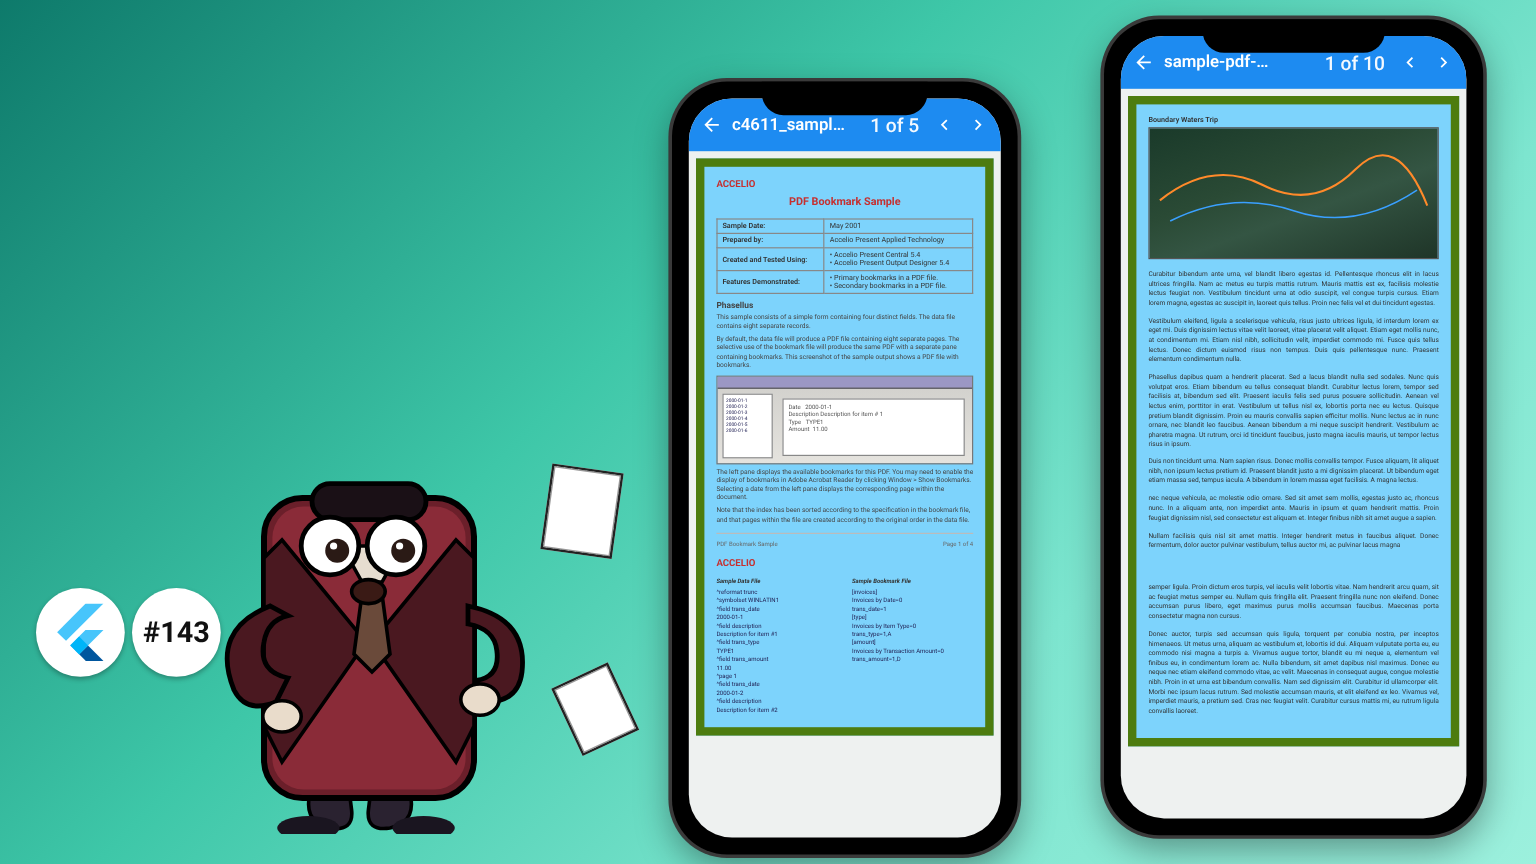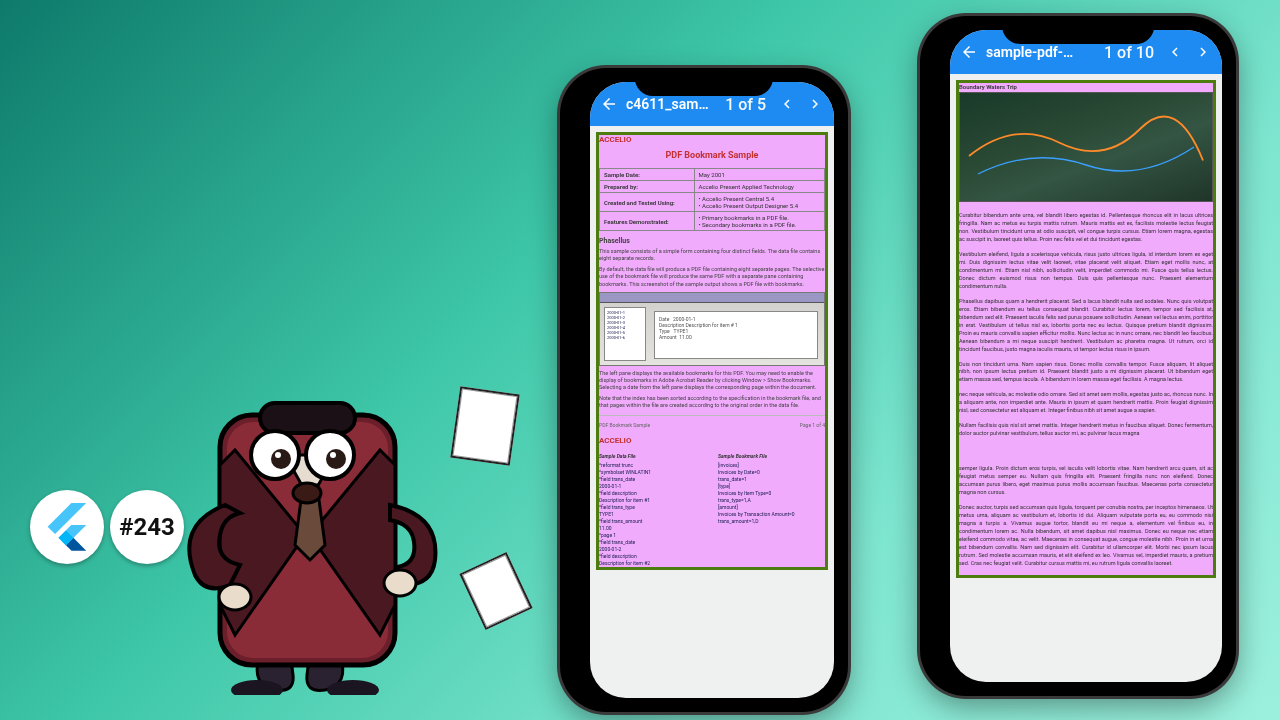--- a/index.html
+++ b/index.html
@@ -30,31 +30,31 @@
   .mascot { position:absolute; left:165px; top:355px; width:310px; height:340px; }
   .mascot svg { width:100%; height:100%; }
   .paper { position:absolute; background:#fff; border:2px solid #222;
     box-shadow:inset 0 0 0 1px #999; }
   .paper1 { width:60px; height:72px; left:455px; top:390px; transform:rotate(8deg); }
   .paper2 { width:52px; height:62px; left:470px; top:560px; transform:rotate(-25deg); }
 
   
   .phone { position:absolute; border-radius:46px; background:#000;
     box-shadow:0 0 0 3px #3a3a3a, 0 10px 30px rgba(0,0,0,.4); overflow:hidden; }
-  .phone .screen { position:absolute; inset:14px; border-radius:36px; background:#eef1f0; overflow:hidden;margin-left:16px; }
+  .phone .screen { position:absolute; inset:14px; border-radius:36px; background:#eef1f0; overflow:hidden; }
   .phone .notch { position:absolute; top:0; left:50%; transform:translateX(-50%);
     width:48%; height:28px; background:#000; border-radius:0 0 18px 18px; z-index:5; }
   .phone .appbar { height:44px; background:#1d8bf1; color:#fff; display:flex;
     align-items:center; padding:0 8px; gap:6px; font-size:14px; font-weight:600; }
   .phone .appbar .title { flex:1; overflow:hidden; white-space:nowrap; text-overflow:ellipsis; }
   .phone .appbar .page-ind { font-size:16px; font-weight:500; opacity:.95; padding:0 4px; }
   .phone .appbar .nav-btn { width:22px; height:22px; display:flex; align-items:center; justify-content:center; }
   .phone .appbar svg { width:18px; height:18px; }
-  .phone .doc { background:#f0abfc; margin:6px; border:3px solid #4d7c0f; flex:1; overflow:hidden;
-    font-size:6px; color:#333; }
+  .phone .doc { background:#7dd3fc; margin:6px; border:7px solid #4d7c0f; flex:1; overflow:hidden;
+    font-size:6px; color:#333; padding:10px; }
 
   .phone.left { left:560px; top:68px; width:288px; height:644px; }
   .phone.right{ left:920px; top:16px; width:316px; height:680px; }
 
   .doc-title { text-align:center; color:#c53030; font-weight:700; font-size:9px; margin:6px 0 8px; }
   .doc-logo { color:#c53030; font-weight:700; font-size:8px; }
   .doc table { width:100%; border-collapse:collapse; margin-bottom:6px; }
   .doc td { border:1px solid #888; padding:2px 4px; font-size:6px; }
   .doc td:first-child { width:42%; font-weight:600; }
   .doc .sect { font-weight:700; color:#444; margin:6px 0 3px; font-size:7px; }
@@ -90,21 +90,21 @@
     <div class="flutter-logo">
       <svg viewBox="0 0 256 317">
           <path fill="#47C5FB" d="M157 0L0 157l49 48L255 0z"></path>
           <path fill="#47C5FB" d="M156 145l-84 84 49 50 35-35 99-99z"></path>
           <path fill="#00569E" d="M121 279l37 37h97l-85-86z"></path>
           <path fill="#00B5F8" d="M72 230l49-49 49 49-49 50z"></path>
         </svg>
     </div>
   </div>
   <div class="badge">
-    <span>#243</span>
+    <span>#143</span>
   </div>
 </div>
 
 <div class="mascot">
 <svg viewBox="0 0 310 340">
 
   <path d="M95 300 q-10 30 15 35 q20 3 18 -15 l-5 -40z" fill="#2a2230" stroke="#000" stroke-width="3"></path>
   <path d="M175 300 q10 30 -15 35 q-20 3 -18 -15 l5 -40z" fill="#2a2230" stroke="#000" stroke-width="3"></path>
   <ellipse cx="92" cy="335" rx="26" ry="10" fill="#1a1520"></ellipse>
   <ellipse cx="188" cy="335" rx="26" ry="10" fill="#1a1520"></ellipse>

